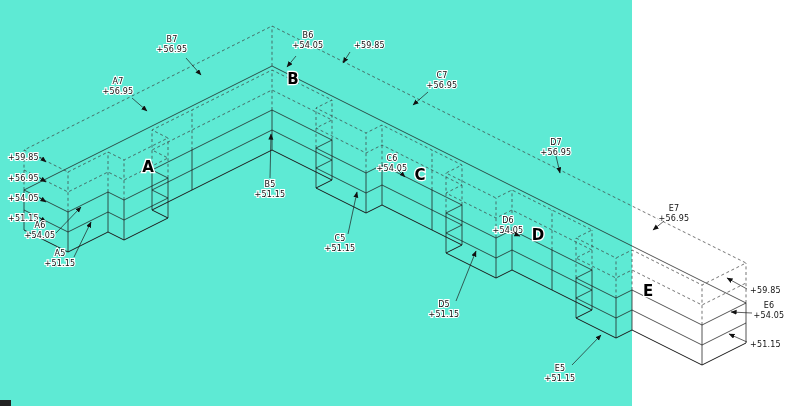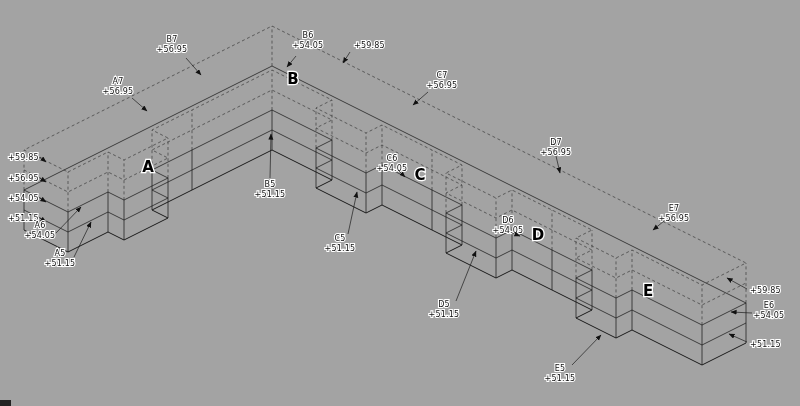--- a/index.html
+++ b/index.html
@@ -1,17 +1,17 @@
 <!DOCTYPE html>
 <html><head>
 <meta charset="utf-8">
 <style>
   html,body{margin:0;padding:0;background:#ffffff;}
   body{width:800px;height:406px;overflow:hidden;font-family:"DejaVu Sans",sans-serif;}
-  #stage{position:relative;width:800px;height:406px;background:#a3a3a3;}
+  #stage{position:relative;width:632px;height:406px;background:#5eead4;}
   svg{display:block;}
   .solid{fill:none;stroke:#1c1c1c;stroke-width:1;}
   .thin{stroke-width:.75;}
   .dash{fill:none;stroke:#3a3a3a;stroke-width:.7;stroke-dasharray:3 2.6;}
   .leader{fill:none;stroke:#1c1c1c;stroke-width:.7;}
   .ann{font-size:8px;fill:#111;stroke:#ffffff;stroke-width:2.2px;paint-order:stroke;letter-spacing:.2px;font-family:"DejaVu Sans",sans-serif;}
   .sec{font-size:15px;font-weight:bold;fill:#000;stroke:#ffffff;stroke-width:2.6px;paint-order:stroke;font-family:"DejaVu Sans",sans-serif;}
   .corner{position:absolute;left:0;bottom:0;width:11px;height:6px;background:#222;}
 </style>
 </head>

